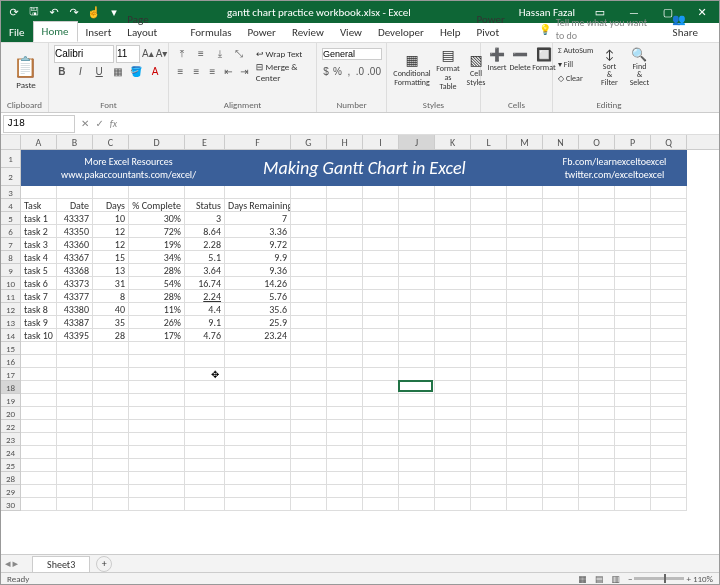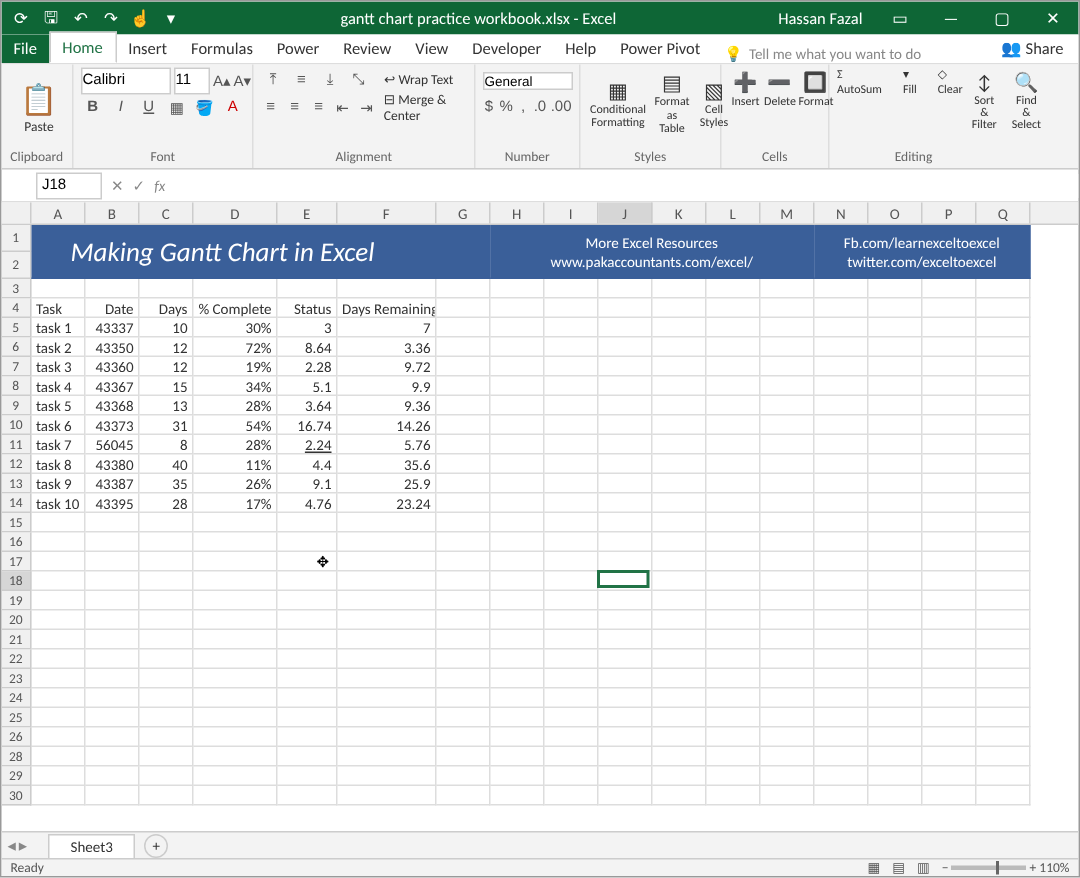--- a/index.html
+++ b/index.html
@@ -28,21 +28,21 @@
   .rgroup .grow { display: flex; align-items: center; gap: 3px; height: 17px; }
   .ribbon-btn { display: flex; flex-direction: column; align-items: center; justify-content: center; padding: 2px 4px; font-size: 9px; color: #333; text-align: center; }
   .ribbon-btn.big { width: 40px; height: 55px; }
   .ribbon-btn .ico { font-size: 20px; }
   .ribbon .font-box { display: flex; align-items: center; gap: 2px; }
   .font-box select, .font-box input { font-size: 10px; height: 18px; border: 1px solid #ccc; }
   .mini-btn { width: 16px; height: 16px; border: none; background: transparent; font-size: 10px; color: #555; display: flex; align-items: center; justify-content: center; }
   .bordered { border: 1px solid #ccc; }
   
   .namebox-row { height: 22px; border-bottom: 1px solid #ddd; display: flex; align-items: center; }
-  .namebox { width: 44px; height: 18px; border: 1px solid #ccc; font-size: 10px; padding: 0 3px; margin-left: 23px; }
+  .namebox { width: 72px; height: 18px; border: 1px solid #ccc; font-size: 10px; padding: 0 3px; margin-left: 2px; font-family: Liberation Mono, monospace; }
   .fx-area { display: flex; align-items: center; gap: 6px; margin-left: 6px; font-size: 10px; color: #888; flex: 1; }
   .formula-input { flex: 1; border: none; font-size: 10px; height: 16px; }
   
   .colhdr-row { height: 15px; display: flex; background: #f0f0f0; border-bottom: 1px solid #ccc; }
   .sel-all-box { width: 20px; border-right: 1px solid #ccc; background: #f0f0f0; }
   .colhdr { border-right: 1px solid #ccc; text-align: center; font-size: 10px; color: #555; line-height: 15px; }
   .colhdr.active { background: #d6d6d6; }
   
   .grid-area { position: relative; height: 400px; overflow: hidden; }
   .grid-row { display: flex; height: 13px; }
@@ -86,20 +86,21 @@
     <div class="win-btn">—</div>
     <div class="win-btn">▢</div>
     <div class="win-btn">✕</div>
   </div>
 </div>
 
 <div class="ribbon-tabs">
   <div class="tab file">File</div>
   <div class="tab active">Home</div>
   <div class="tab">Insert</div>
+  <div class="tab">Page Layout</div>
   <div class="tab">Formulas</div>
   <div class="tab">Power</div>
   <div class="tab">Review</div>
   <div class="tab">View</div>
   <div class="tab">Developer</div>
   <div class="tab">Help</div>
   <div class="tab">Power Pivot</div>
   <div class="tell-me">
     <span>💡</span>
     <span>Tell me what you want to do</span>
@@ -209,21 +210,21 @@
       <div class="ribbon-btn" style="width:24px">
           <span class="ico" style="font-size:13px">🔲</span>
           <span style="font-size:8px">Format</span>
         </div>
     </div>
     <div class="glabel">Cells</div>
   </div>
 
   <div class="rgroup" style="width:112px;border-right:none">
     <div style="display:flex;gap:2px">
-      <div style="display:flex;flex-direction:row;gap:14px;font-size:8px">
+      <div style="display:flex;flex-direction:column;gap:4px;font-size:8px">
         <div><span>Σ</span> <span>AutoSum</span></div>
         <div><span>▾</span> <span>Fill</span></div>
         <div><span>◇</span> <span>Clear</span></div>
       </div>
       <div class="ribbon-btn" style="width:28px">
           <span class="ico" style="font-size:13px">↕</span>
           <span style="font-size:8px;line-height:8px">Sort &amp; Filter</span>
         </div>
       <div class="ribbon-btn" style="width:28px">
           <span class="ico" style="font-size:13px">🔍</span>
@@ -266,25 +267,25 @@
       <div class="colhdr" style="width: 36px;">Q</div>
     </div>
 </div>
 
 <div class="grid-area" id="grid">
     <div class="grid-row banner">
       <div style="width: 20px; min-width: 20px; display: flex; flex-direction: column;">
         <div class="rowhdr" style="height: 18px; line-height: 18px;">1</div>
         <div class="rowhdr" style="height: 18px; line-height: 18px;">2</div>
       </div>
-      <div class="cell banner-cell banner-title" style="width: 306px; height: 36px; line-height: 36px;">Making Gantt Chart in Excel</div>
       <div class="cell banner-cell banner-sub" style="width: 216px; height: 36px;">
         <div>More Excel Resources</div>
         <div>www.pakaccountants.com/excel/</div>
       </div>
+      <div class="cell banner-cell banner-title" style="width: 306px; height: 36px; line-height: 36px;">Making Gantt Chart in Excel</div>
       <div class="cell banner-cell banner-sub" style="width: 144px; height: 36px;">
         <div>Fb.com/learnexceltoexcel</div>
         <div>twitter.com/exceltoexcel</div>
       </div>
     </div>
     <div class="grid-row">
       <div class="rowhdr">3</div>
       <div style="display: flex;">
         <div class="cell" style="width: 36px;"></div>
         <div class="cell" style="width: 36px;"></div>
@@ -456,21 +457,21 @@
         <div class="cell" style="width: 36px;"></div>
         <div class="cell" style="width: 36px;"></div>
         <div class="cell" style="width: 36px;"></div>
         <div class="cell" style="width: 36px;"></div>
       </div>
     </div>
     <div class="grid-row">
       <div class="rowhdr">11</div>
       <div style="display: flex;">
         <div class="cell" style="width: 36px;">task 7</div>
-        <div class="cell rn" style="width: 36px;">56045</div>
+        <div class="cell rn" style="width: 36px;">43377</div>
         <div class="cell rn" style="width: 36px;">8</div>
         <div class="cell rn" style="width: 56px;">28%</div>
         <div class="cell rn" style="width: 40px; text-decoration: underline;">2.24</div>
         <div class="cell rn" style="width: 66px;">5.76</div>
         <div class="cell" style="width: 36px;"></div>
         <div class="cell" style="width: 36px;"></div>
         <div class="cell" style="width: 36px;"></div>
         <div class="cell" style="width: 36px;"></div>
         <div class="cell" style="width: 36px;"></div>
         <div class="cell" style="width: 36px;"></div>
@@ -673,42 +674,20 @@
         <div class="cell" style="width: 36px;"></div>
         <div class="cell" style="width: 36px;"></div>
         <div class="cell" style="width: 36px;"></div>
         <div class="cell" style="width: 36px;"></div>
         <div class="cell" style="width: 36px;"></div>
         <div class="cell" style="width: 36px;"></div>
         <div class="cell" style="width: 36px;"></div>
       </div>
     </div>
     <div class="grid-row">
-      <div class="rowhdr">21</div>
-      <div style="display: flex;">
-        <div class="cell" style="width: 36px;"></div>
-        <div class="cell" style="width: 36px;"></div>
-        <div class="cell" style="width: 36px;"></div>
-        <div class="cell" style="width: 56px;"></div>
-        <div class="cell" style="width: 40px;"></div>
-        <div class="cell" style="width: 66px;"></div>
-        <div class="cell" style="width: 36px;"></div>
-        <div class="cell" style="width: 36px;"></div>
-        <div class="cell" style="width: 36px;"></div>
-        <div class="cell" style="width: 36px;"></div>
-        <div class="cell" style="width: 36px;"></div>
-        <div class="cell" style="width: 36px;"></div>
-        <div class="cell" style="width: 36px;"></div>
-        <div class="cell" style="width: 36px;"></div>
-        <div class="cell" style="width: 36px;"></div>
-        <div class="cell" style="width: 36px;"></div>
-        <div class="cell" style="width: 36px;"></div>
-      </div>
-    </div>
-    <div class="grid-row">
       <div class="rowhdr">22</div>
       <div style="display: flex;">
         <div class="cell" style="width: 36px;"></div>
         <div class="cell" style="width: 36px;"></div>
         <div class="cell" style="width: 36px;"></div>
         <div class="cell" style="width: 56px;"></div>
         <div class="cell" style="width: 40px;"></div>
         <div class="cell" style="width: 66px;"></div>
         <div class="cell" style="width: 36px;"></div>
         <div class="cell" style="width: 36px;"></div>
@@ -762,42 +741,20 @@
         <div class="cell" style="width: 36px;"></div>
         <div class="cell" style="width: 36px;"></div>
         <div class="cell" style="width: 36px;"></div>
         <div class="cell" style="width: 36px;"></div>
         <div class="cell" style="width: 36px;"></div>
         <div class="cell" style="width: 36px;"></div>
       </div>
     </div>
     <div class="grid-row">
       <div class="rowhdr">25</div>
-      <div style="display: flex;">
-        <div class="cell" style="width: 36px;"></div>
-        <div class="cell" style="width: 36px;"></div>
-        <div class="cell" style="width: 36px;"></div>
-        <div class="cell" style="width: 56px;"></div>
-        <div class="cell" style="width: 40px;"></div>
-        <div class="cell" style="width: 66px;"></div>
-        <div class="cell" style="width: 36px;"></div>
-        <div class="cell" style="width: 36px;"></div>
-        <div class="cell" style="width: 36px;"></div>
-        <div class="cell" style="width: 36px;"></div>
-        <div class="cell" style="width: 36px;"></div>
-        <div class="cell" style="width: 36px;"></div>
-        <div class="cell" style="width: 36px;"></div>
-        <div class="cell" style="width: 36px;"></div>
-        <div class="cell" style="width: 36px;"></div>
-        <div class="cell" style="width: 36px;"></div>
-        <div class="cell" style="width: 36px;"></div>
-      </div>
-    </div>
-    <div class="grid-row">
-      <div class="rowhdr">26</div>
       <div style="display: flex;">
         <div class="cell" style="width: 36px;"></div>
         <div class="cell" style="width: 36px;"></div>
         <div class="cell" style="width: 36px;"></div>
         <div class="cell" style="width: 56px;"></div>
         <div class="cell" style="width: 40px;"></div>
         <div class="cell" style="width: 66px;"></div>
         <div class="cell" style="width: 36px;"></div>
         <div class="cell" style="width: 36px;"></div>
         <div class="cell" style="width: 36px;"></div>

